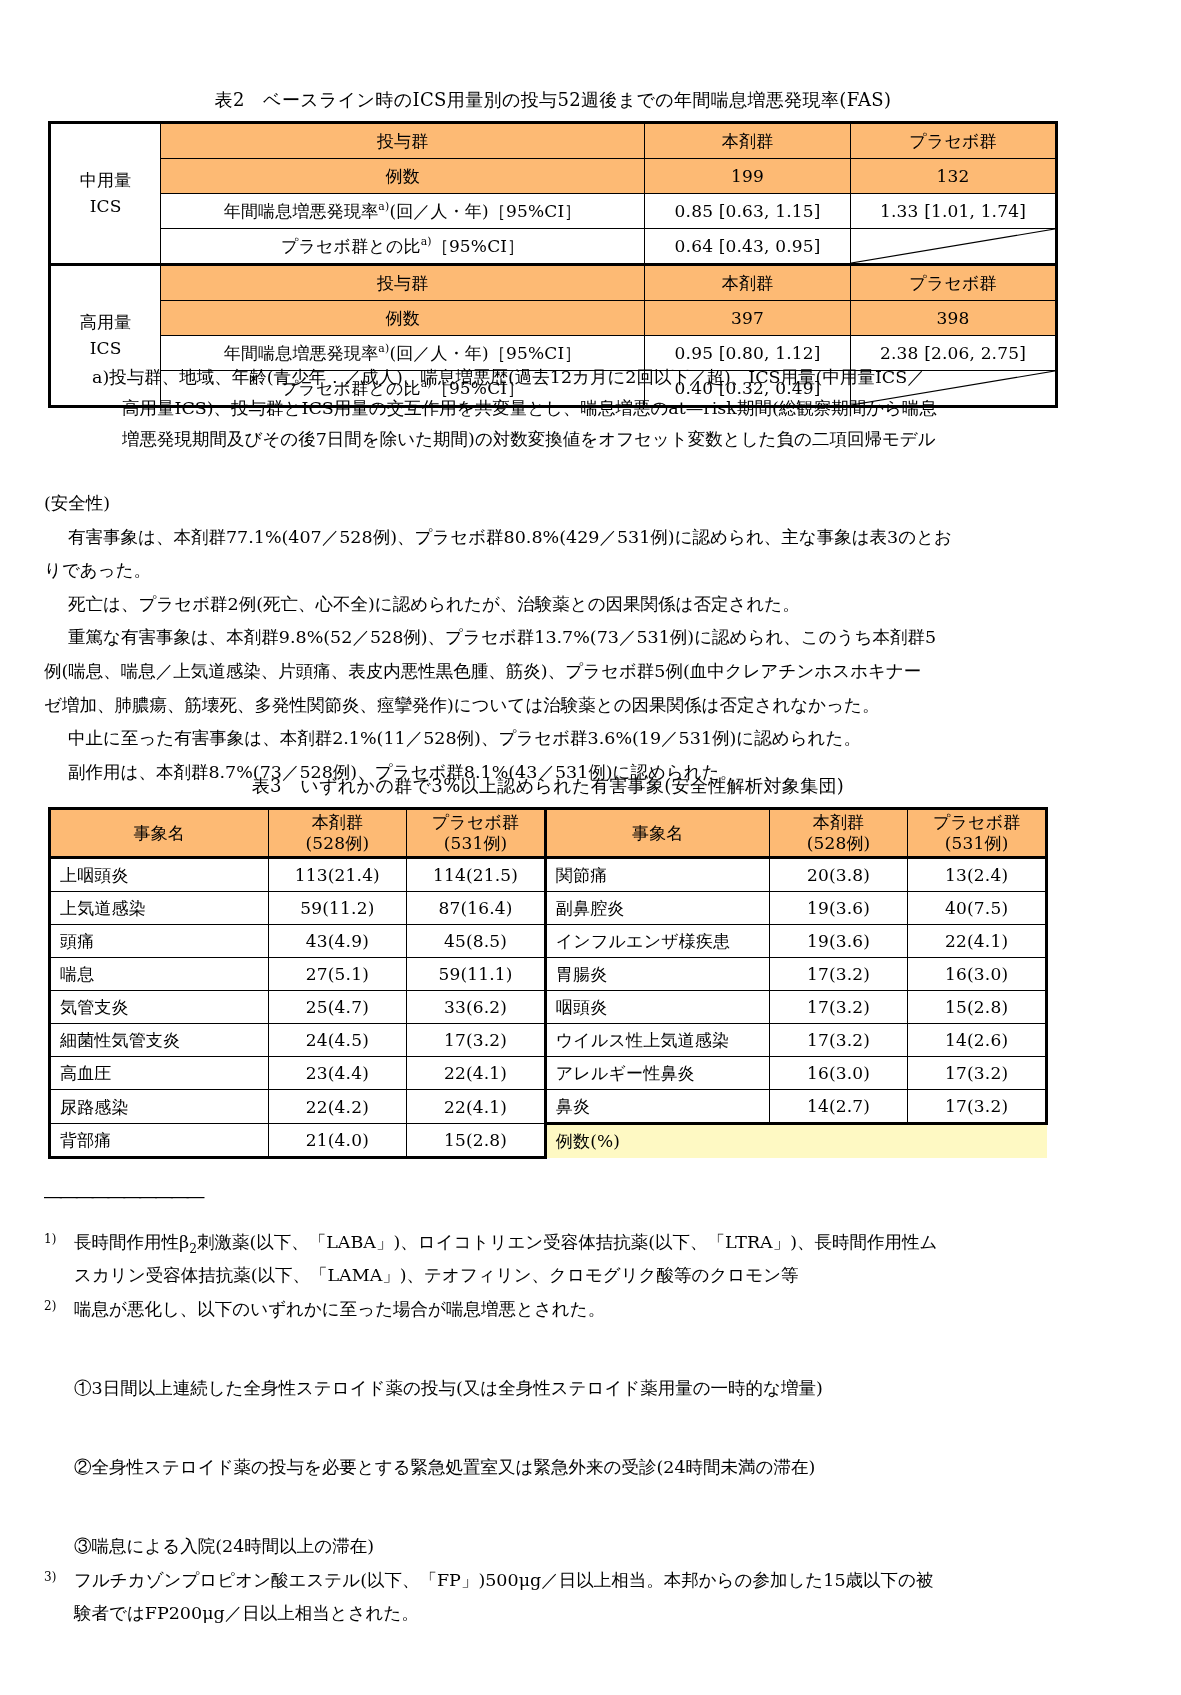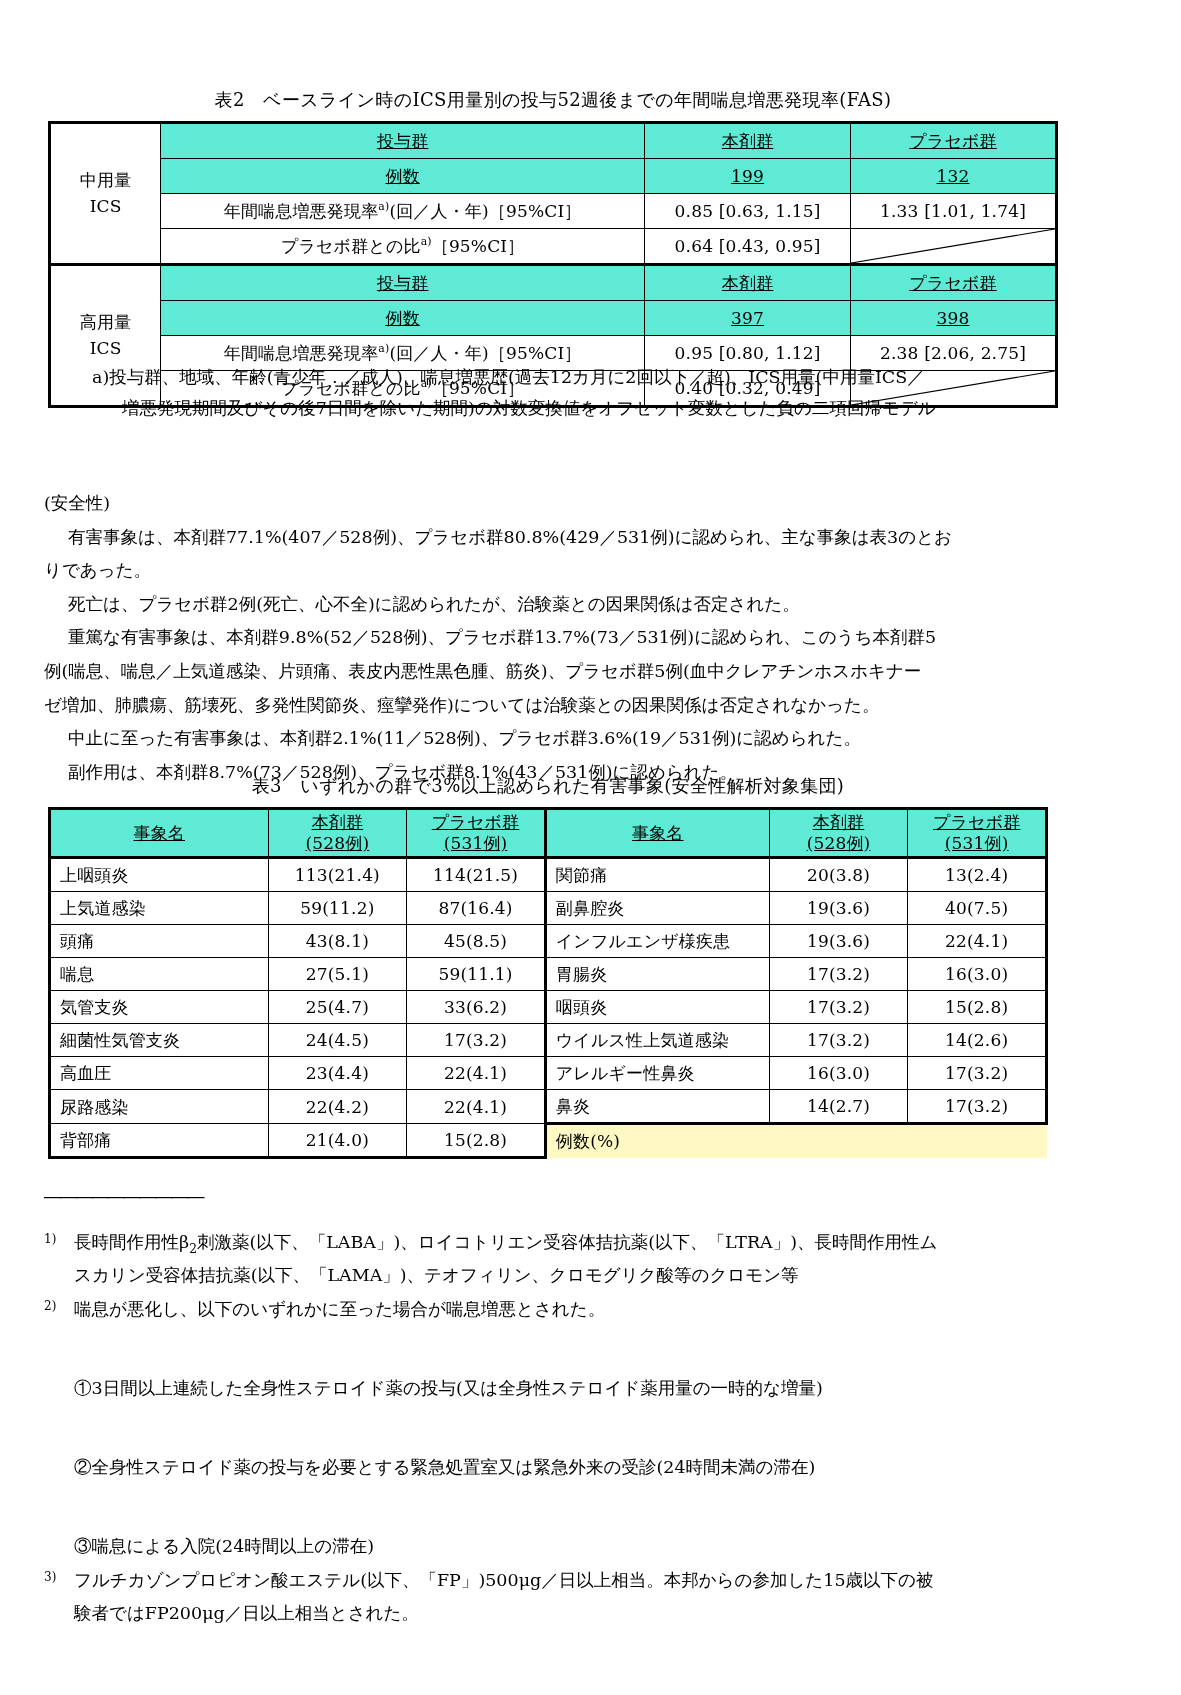--- a/index.html
+++ b/index.html
@@ -40,21 +40,21 @@
     background: #fff;
   }
   .tbl td, .tbl th {
     border: 1px solid #000;
     padding: 2px 4px;
     text-align: center;
     vertical-align: middle;
     font-weight: normal;
     letter-spacing: 0.01em;
   }
-  .shade { background: #5eead4; text-decoration: underline; }
+  .shade { background: #fdba74; }
   .thick-top { border-top: 3px solid #000 !important; }
   .thick-bottom { border-bottom: 3px solid #000 !important; }
   .thick-left { border-left: 3px solid #000 !important; }
   .thick-right { border-right: 3px solid #000 !important; }
 
   
   #table2-wrap {
     position: absolute;
     left: 48px;
     top: 86px;
@@ -243,20 +243,21 @@
               <line x1="0" y1="30" x2="200" y2="0" stroke="#000" stroke-width="1.2" vector-effect="non-scaling-stroke"></line>
             </svg>
           </td>
         </tr>
       </tbody>
     </table>
   </div>
 
   <div id="t2-footnote">
     <div class="ln ln1">a)投与群、地域、年齢(青少年．／成人)、喘息増悪歴(過去12カ月に2回以下／超)、ICS用量(中用量ICS／</div>
+    <div class="ln ln2">高用量ICS)、投与群とICS用量の交互作用を共変量とし、喘息増悪のat—risk期間(総観察期間から喘息</div>
     <div class="ln ln3">増悪発現期間及びその後7日間を除いた期間)の対数変換値をオフセット変数とした負の二項回帰モデル</div>
   </div>
 
   <div id="safety">
     <p>(安全性)</p>
     <p class="ind">有害事象は、本剤群77.1%(407／528例)、プラセボ群80.8%(429／531例)に認められ、主な事象は表3のとお</p>
     <p>りであった。</p>
     <p class="ind">死亡は、プラセボ群2例(死亡、心不全)に認められたが、治験薬との因果関係は否定された。</p>
     <p class="ind">重篤な有害事象は、本剤群9.8%(52／528例)、プラセボ群13.7%(73／531例)に認められ、このうち本剤群5</p>
     <p>例(喘息、喘息／上気道感染、片頭痛、表皮内悪性黒色腫、筋炎)、プラセボ群5例(血中クレアチンホスホキナー</p>
@@ -311,21 +312,21 @@
         <tr>
           <td class="name thick-left">上気道感染</td>
           <td>59(11.2)</td>
           <td class="thick-right">87(16.4)</td>
           <td class="name">副鼻腔炎</td>
           <td>19(3.6)</td>
           <td class="thick-right">40(7.5)</td>
         </tr>
         <tr>
           <td class="name thick-left">頭痛</td>
-          <td>43(8.1)</td>
+          <td>43(4.9)</td>
           <td class="thick-right">45(8.5)</td>
           <td class="name">インフルエンザ様疾患</td>
           <td>19(3.6)</td>
           <td class="thick-right">22(4.1)</td>
         </tr>
         <tr>
           <td class="name thick-left">喘息</td>
           <td>27(5.1)</td>
           <td class="thick-right">59(11.1)</td>
           <td class="name">胃腸炎</td>

